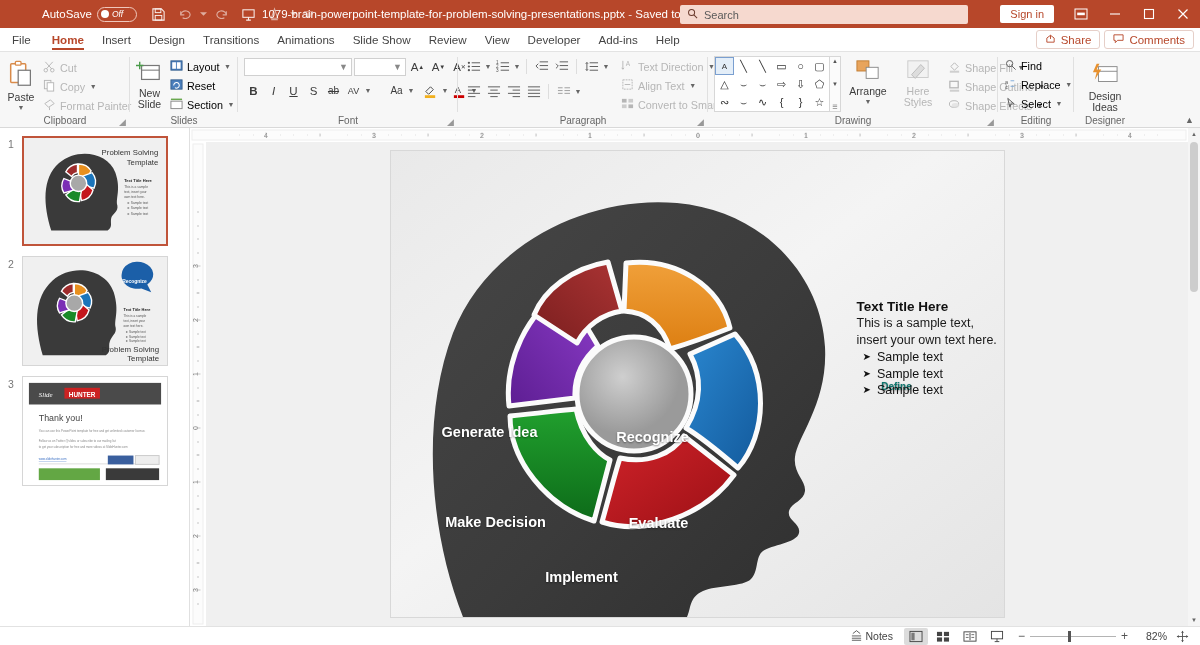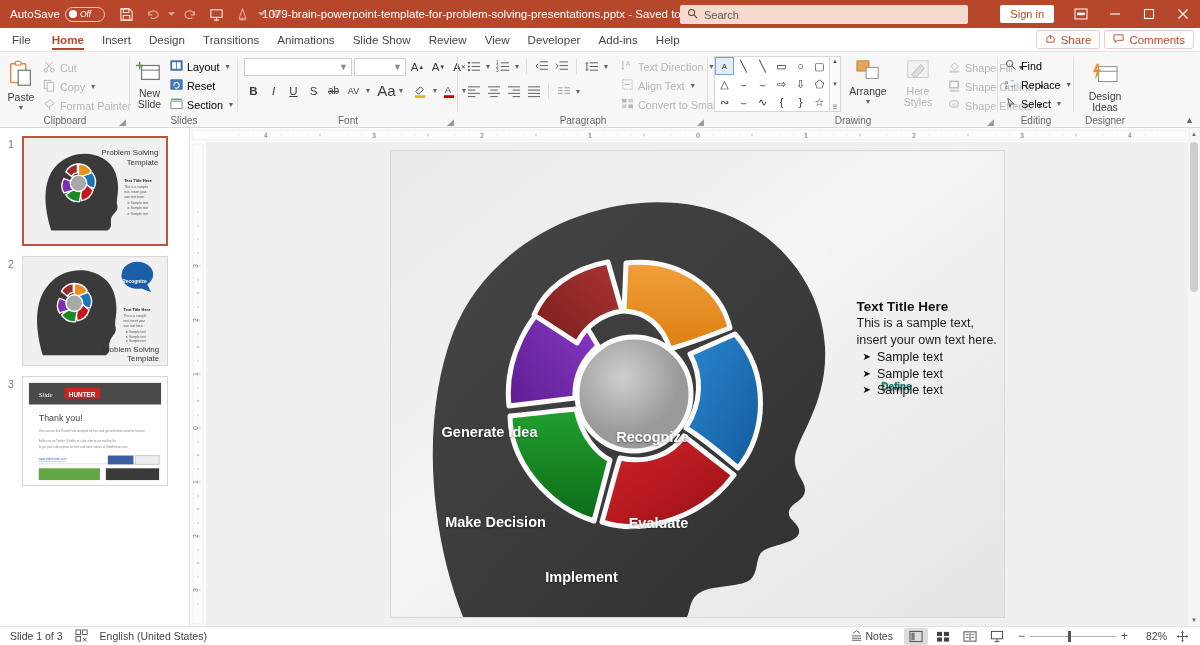--- a/index.html
+++ b/index.html
@@ -9,21 +9,21 @@
     overflow: hidden; background: #fff;
   }
   #app { position: relative; width: 1200px; height: 645px; }
 
   
   .titlebar {
     height: 28px; background: #b7472a; display: flex; align-items: center;
     color: #fff; font-size: 11.5px; position: relative;
   }
   .tb-autosave { display:flex; align-items:center; gap:5px; margin-left:10px; }
-  .tb-autosave .lbl { font-size: 11.5px; }
+  .tb-autosave .lbl { font-size: 11.5px; margin-left: 32px; }
   .toggle {
     width: 40px; height: 15px; border-radius: 8px; border: 1px solid #f0c7bb;
     display:flex; align-items:center; gap:3px; padding: 0 3px; font-size: 8.5px; font-style: italic;
   }
   .toggle .knob { width:8px;height:8px;border-radius:50%;background:#fff; }
   .tb-icons { display:flex; align-items:center; gap:2px; margin-left:10px; }
   .tb-ico {
     width: 24px; height: 22px; display:flex; align-items:center; justify-content:center;
     opacity: .92;
   }
@@ -458,21 +458,21 @@
           <span class="ficon">A<sub style="font-size:6px">✕</sub></span>
         </div>
         <div style="display:flex;align-items:center;gap:1px;margin-top:5px">
           <span class="ficon" style="font-weight:bold">B</span>
           <span class="ficon" style="font-style:italic">I</span>
           <span class="ficon" style="text-decoration:underline">U</span>
           <span class="ficon">S</span>
           <span class="ficon" style="text-decoration:line-through;font-size:10px">ab</span>
           <span class="ficon" style="font-size:9px">AV</span>
           <span class="caretdn">▼</span>
-          <span class="ficon" style="font-size:15px;margin-left:4px">Aa</span>
+          <span class="ficon" style="font-size:10px;margin-left:14px">Aa</span>
           <span class="caretdn">▼</span>
           <span class="ficon" style="margin-left:5px">
             <svg width="15" height="16" viewBox="0 0 16 17">
                 <path d="M3 9l5-5 3 3-5 5z" fill="none" stroke="#444"></path>
                 <rect x="2" y="13" width="11" height="3" fill="#f2b01e"></rect>
               </svg>
           </span>
           <span class="caretdn">▼</span>
           <span class="ficon">
             <svg width="15" height="16" viewBox="0 0 16 17">
@@ -999,32 +999,20 @@
     </div>
 
     <div class="vscroll">
       <span class="up">▲</span>
       <span class="thumbb"></span>
       <span class="dn">▼</span>
     </div>
   </div>
 
   <div class="status">
-    <div class="st-left">
-      <span>Slide 1 of 3</span>
-      <span>
-        <svg width="13" height="13" viewBox="0 0 14 14">
-            <rect x="1" y="1" width="5" height="5" fill="none" stroke="#555"></rect>
-            <rect x="8" y="1" width="5" height="5" fill="none" stroke="#555"></rect>
-            <rect x="1" y="8" width="5" height="5" fill="none" stroke="#555"></rect>
-            <path d="M8.5 9.5l4 4M12.5 9.5l-4 4" stroke="#555"></path>
-          </svg>
-      </span>
-      <span>English (United States)</span>
-    </div>
 
     <div class="st-right">
       <span style="display:flex;align-items:center;gap:3px;margin-right:8px">
         <span>
           <svg width="13" height="12" viewBox="0 0 14 13">
               <path d="M3 5l4-3.2L11 5" fill="none" stroke="#555"></path>
               <path d="M2 7.5h10M2 10h10M2 12.2h10" stroke="#555"></path>
             </svg>
         </span>
         <span>Notes</span>

